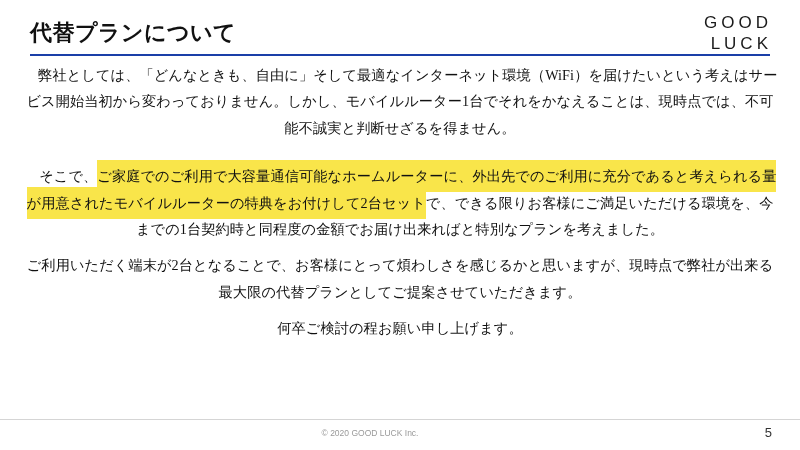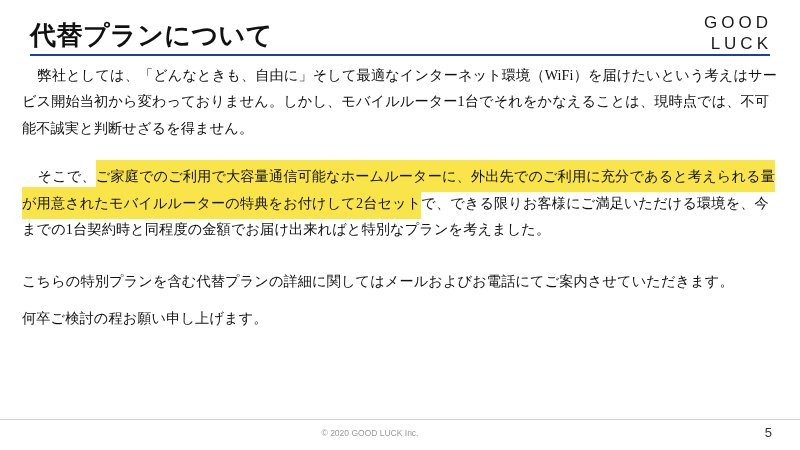--- a/index.html
+++ b/index.html
@@ -32,21 +32,21 @@
   }
   .logo-line {
     font-size: 17px;
     letter-spacing: 4px;
     font-weight: 400;
   }
   .title {
     position: absolute;
     top: 18px;
     left: 30px;
-    font-size: 26px;
+    font-size: 22px;
     font-weight: bold;
     color: #111111;
     font-family: "Liberation Sans", sans-serif;
     letter-spacing: 0.5px;
   }
   .title-rule {
     position: absolute;
     top: 54px;
     left: 30px;
     width: 740px;
@@ -58,21 +58,21 @@
     position: absolute;
     top: 62px;
     left: 22px;
     width: 756px;
   }
   p {
     margin: 0;
     font-size: 14.2px;
     line-height: 1.86;
     color: #111111;
-    text-align: left;
+    text-align: center;
     letter-spacing: 0.1px;
   }
   .indent {
     text-indent: 1.1em;
   }
   .gap-sm { margin-top: 10px; }
   .gap-md { margin-top: 22px; }
   .gap-lg { margin-top: 26px; }
   .hl {
     background: #f9e54a;
@@ -118,22 +118,22 @@
 
   <div class="title">代替プランについて</div>
   <div class="title-rule"></div>
 
   <div class="body">
 
     <p class="indent">弊社としては、「どんなときも、自由に」そして最適なインターネット環境（WiFi）を届けたいという考えはサービス開始当初から変わっておりません。しかし、モバイルルーター1台でそれをかなえることは、現時点では、不可能不誠実と判断せざるを得ません。</p>
 
     <p class="indent gap-md"><span>そこで、</span><span class="hl">ご家庭でのご利用で大容量通信可能なホームルーターに、外出先でのご利用に充分であると考えられる量が用意されたモバイルルーターの特典をお付けして2台セット</span><span>で、できる限りお客様にご満足いただける環境を、今までの1台契約時と同程度の金額でお届け出来ればと特別なプランを考えました。</span></p>
 
+    <p class="gap-sm">ご利用いただく端末が2台となることで、お客様にとって煩わしさを感じるかと思いますが、現時点で弊社が出来る最大限の代替プランとしてご提案させていただきます。</p>
 
-    <p class="gap-lg">こちらの特別プランを含む代替プランの詳細に関してはメールおよびお電話にてご案内させていただきます。</p>
 
     <p class="gap-sm">何卒ご検討の程お願い申し上げます。</p>
 
   </div>
 
   <div class="footer-rule"></div>
   <div class="copyright">© 2020 GOOD LUCK Inc.</div>
   <div class="page-number">5</div>
 
 </div>

